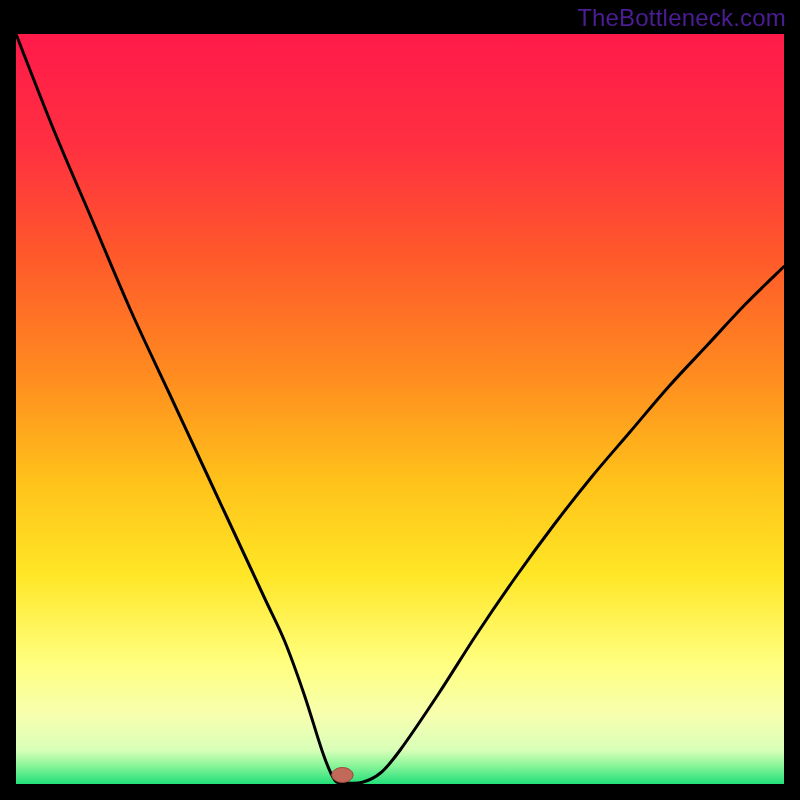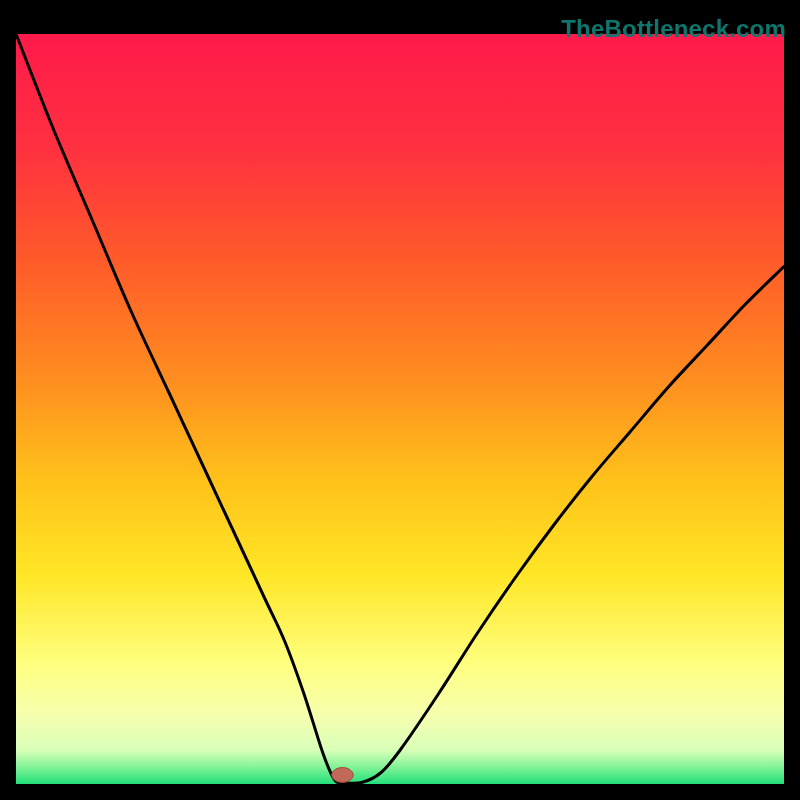--- a/index.html
+++ b/index.html
@@ -11,25 +11,25 @@
     background: #ffffff;
     font-family: Arial, Helvetica, sans-serif;
   }
   .container {
     position: relative;
     width: 800px;
     height: 800px;
   }
   .watermark {
     position: absolute;
-    top: 15px;
+    top: 4px;
     right: 14px;
     font-size: 24px;
-    font-weight: 700;
-    color: #0f766e;
+    font-weight: 400;
+    color: #4c1d95;
     z-index: 20;
     letter-spacing: 0.2px;
   }
   svg.chart {
     position: absolute;
     left: 0;
     top: 0;
     width: 800px;
     height: 800px;
     display: block;

